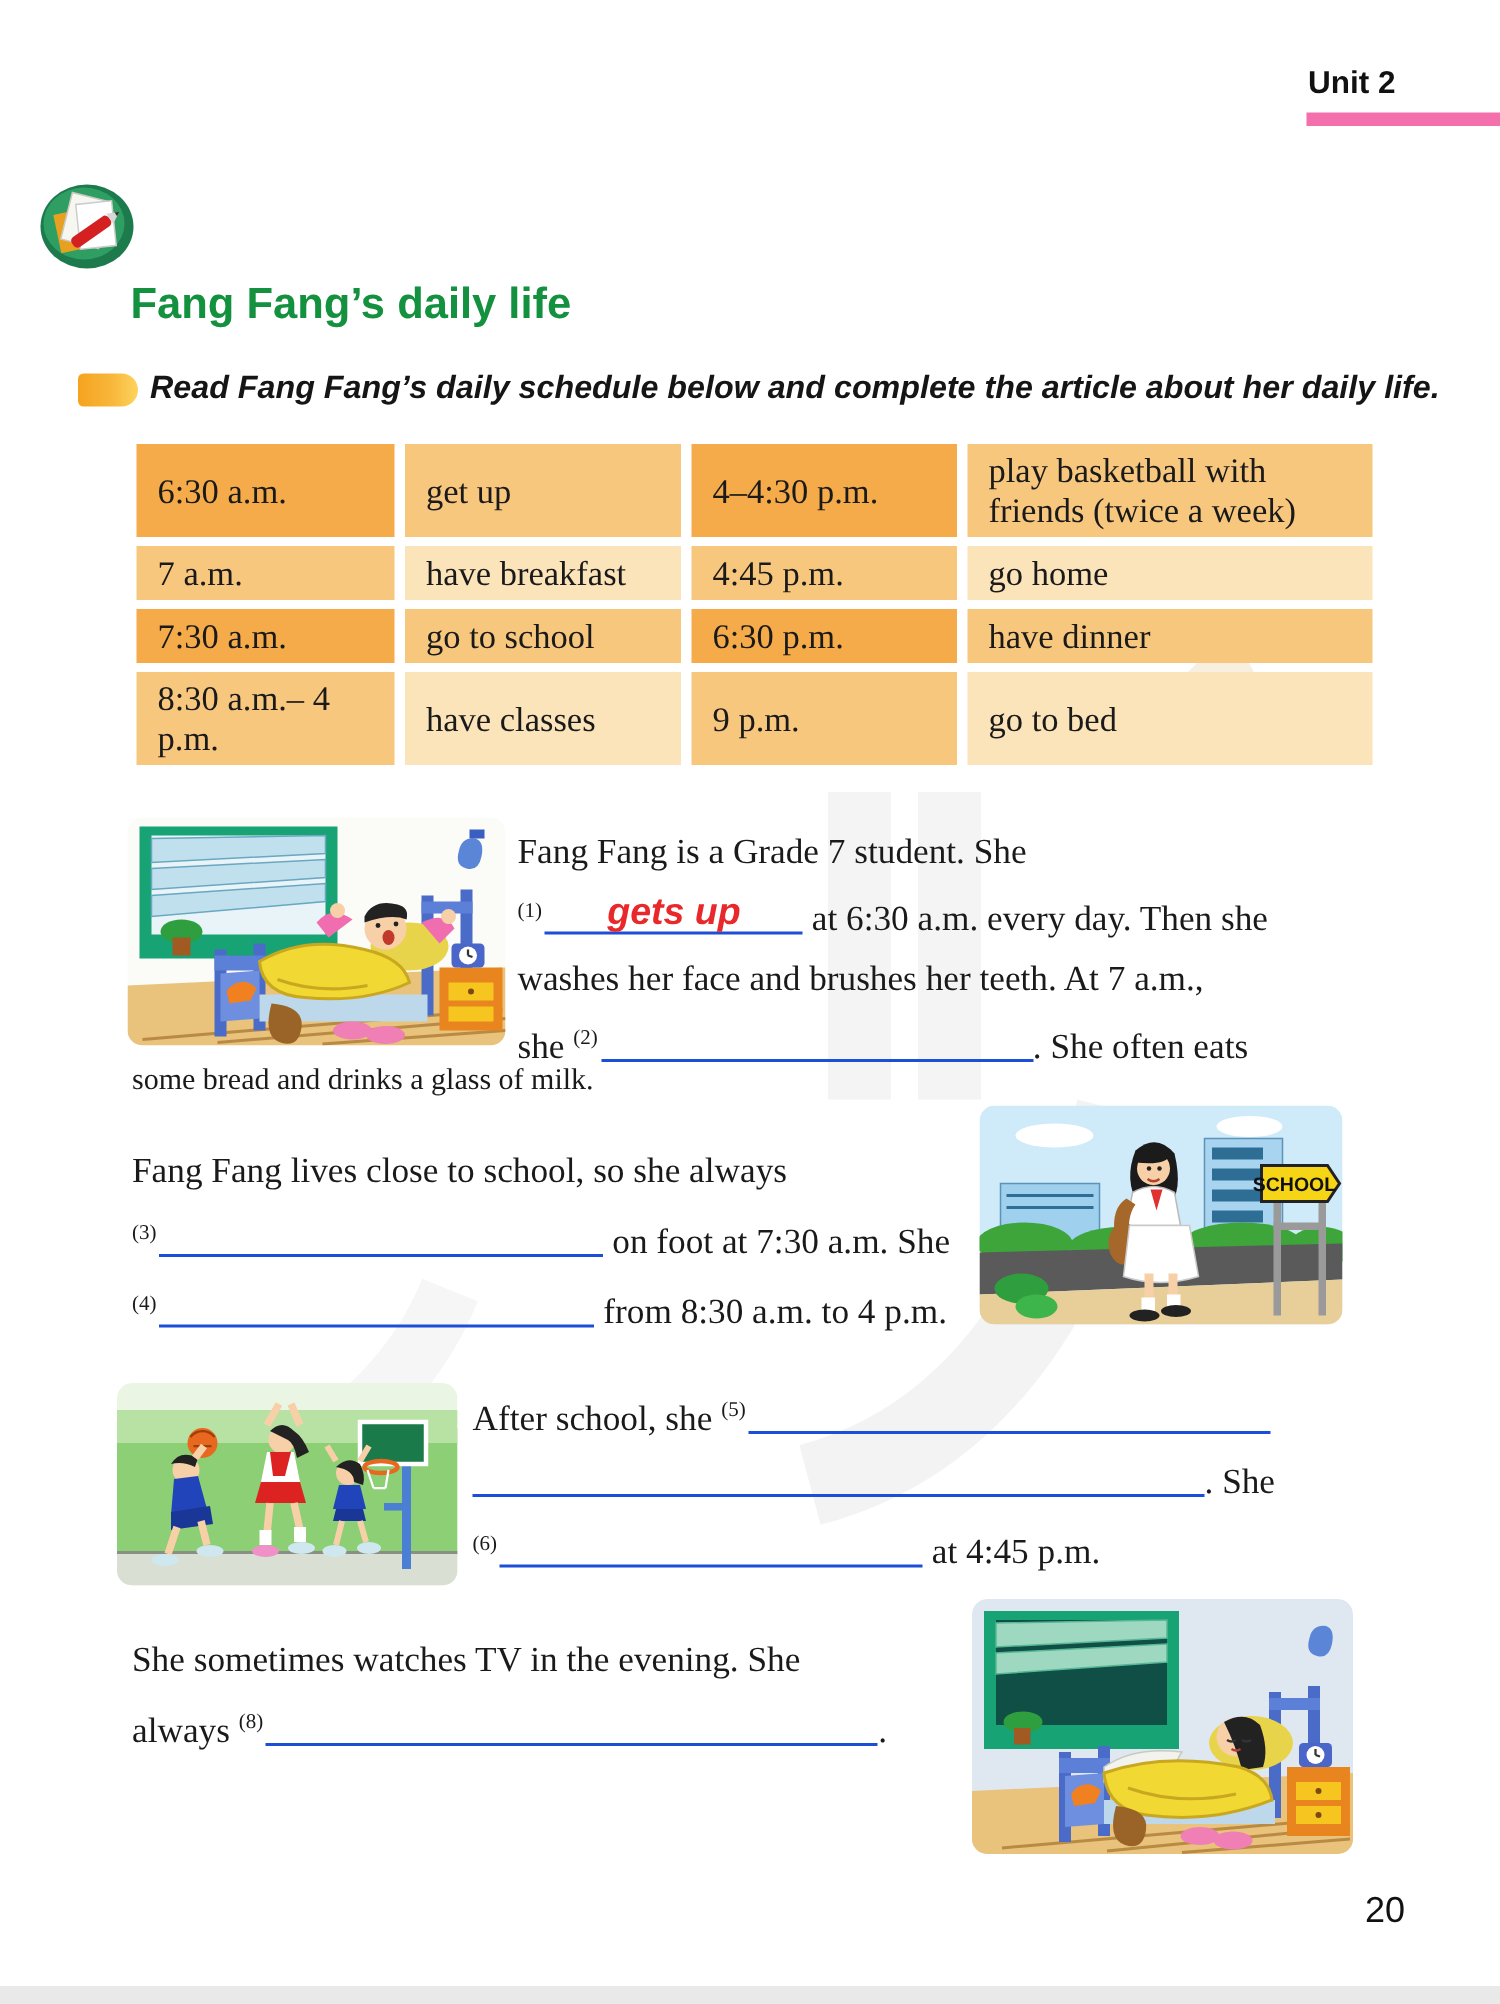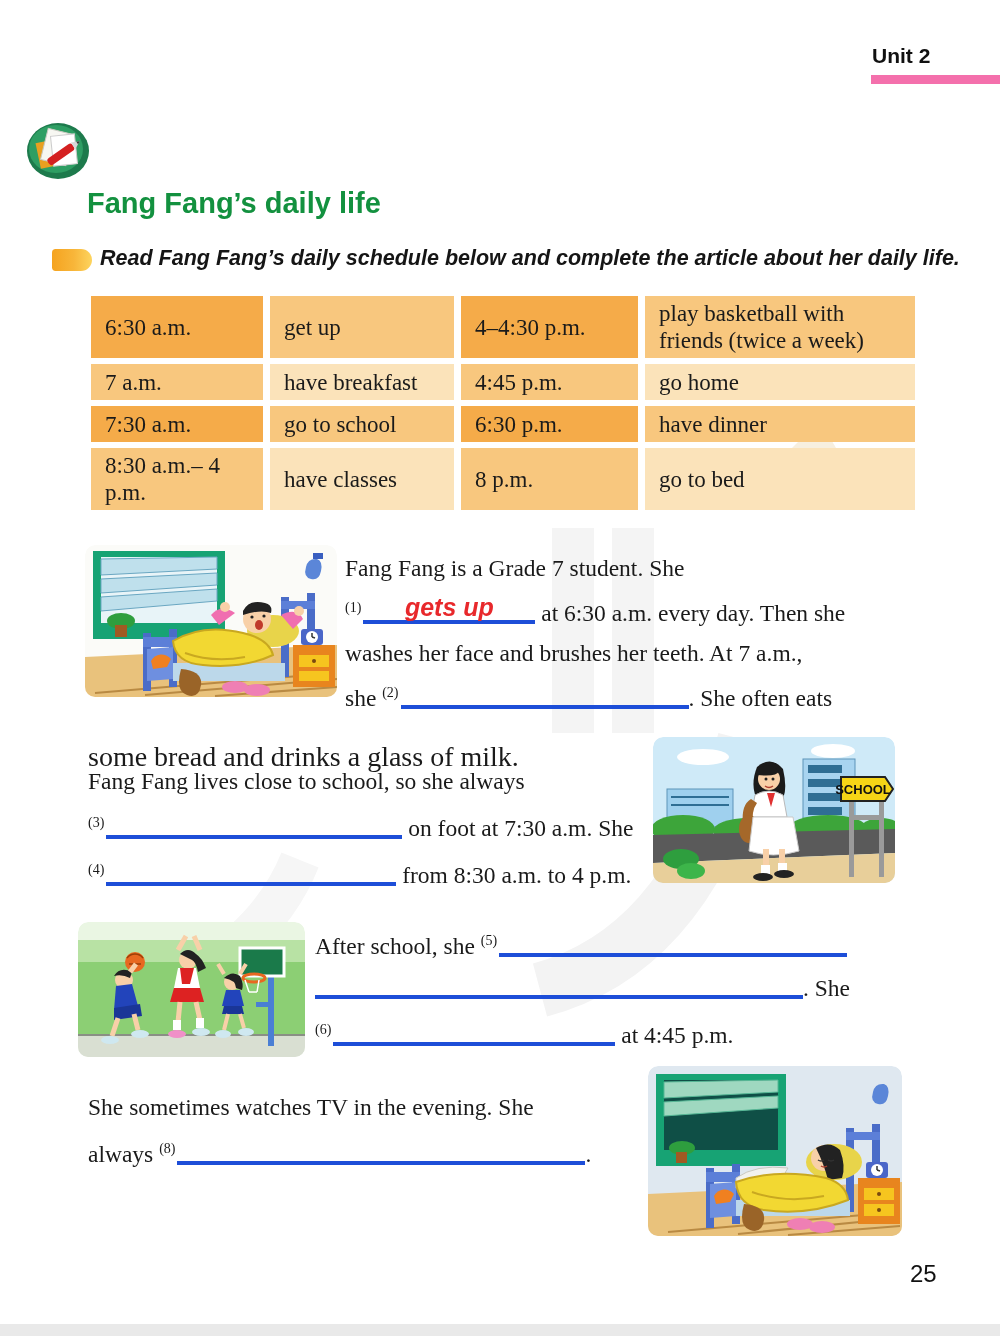--- a/index.html
+++ b/index.html
@@ -25,25 +25,25 @@
   .c-dark{background:#f5ab49;}
   .c-mid{background:#f8c77e;}
   .c-light{background:#fbe3ba;}
   .col-t1{width:150px;} .col-a1{width:162px;} .col-t2{width:155px;} .col-a2{width:248px;}
   .r-tall{height:62px;} .r-short{height:36px;} .r-last{height:56px;}
   
   .para{font-size:23.5px;}
   .pline{white-space:nowrap;}
   sup.blank-num{font-size:14px;vertical-align:9px;letter-spacing:0;margin-right:2px;}
   .blank{display:inline-block;position:relative;height:24px;vertical-align:-3px;
-         border-bottom:4px solid #1d4ed8;}
+         border-bottom:2px solid #1d4ed8;}
   .answer{position:absolute;left:0;right:0;bottom:-2px;text-align:center;color:#e8282b;
           font:italic 700 25px "Liberation Sans",sans-serif;white-space:nowrap;}
   #p1{top:548px;left:345px;width:600px;line-height:40px;}
-  #p1-l5{top:700px;left:88px;line-height:40px;font-size:28px;margin-top:37px;}
+  #p1-l5{top:700px;left:88px;line-height:40px;font-size:20px;}
   #p2{top:761px;left:88px;width:600px;line-height:41px;}
   #p3{top:920px;left:315px;width:620px;line-height:42px;}
   #p4{top:1086px;left:88px;width:600px;line-height:42px;}
   
   .illus{border-radius:10px;}
   #illus-wakeup{top:545px;left:85px;}
   #illus-school{top:737px;left:653px;}
   #illus-basketball{top:922px;left:78px;}
   #illus-sleep{top:1066px;left:648px;}
   #page-number{top:1260px;left:910px;font:400 24px "Liberation Sans",sans-serif;color:#111;}
@@ -100,21 +100,21 @@
       </tr>
       <tr class="r-short">
         <td class="c-dark col-t1">7:30 a.m.</td>
         <td class="c-mid  col-a1">go to school</td>
         <td class="c-dark col-t2">6:30 p.m.</td>
         <td class="c-mid  col-a2">have dinner</td>
       </tr>
       <tr class="r-last">
         <td class="c-mid   col-t1">8:30 a.m.– 4 p.m.</td>
         <td class="c-light col-a1">have classes</td>
-        <td class="c-mid   col-t2">8 p.m.</td>
+        <td class="c-mid   col-t2">9 p.m.</td>
         <td class="c-light col-a2">go to bed</td>
       </tr>
     </tbody>
   </table>
 
   <svg class="layer content illus" id="illus-wakeup" width="252" height="152" viewBox="0 0 252 152" xmlns="http://www.w3.org/2000/svg">
     <rect width="252" height="152" rx="10" fill="#fbfbf8"></rect>
     <polygon points="0,112 252,100 252,152 0,152" fill="#e9c27c"></polygon>
     <g stroke="#b98a43" stroke-width="2">
         <line x1="10" y1="148" x2="250" y2="128"></line>
@@ -364,15 +364,15 @@
     </div>
   </div>
 
   <div class="layer content para" id="p4">
     <div class="pline"><span>She sometimes watches TV in the evening. She</span></div>
     <div class="pline">
       <span>always </span><sup class="blank-num">(8)</sup><span class="blank" style="width:408px"></span><span>.</span>
     </div>
   </div>
 
-  <div class="layer content" id="page-number">25</div>
+  <div class="layer content" id="page-number">20</div>
 
 </div>
 
 </body></html>

